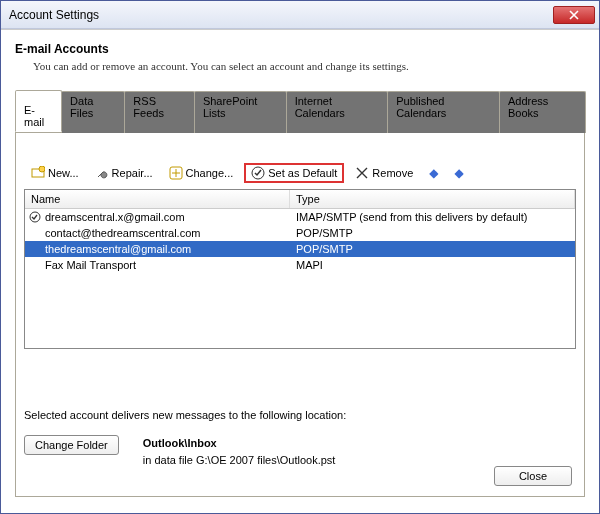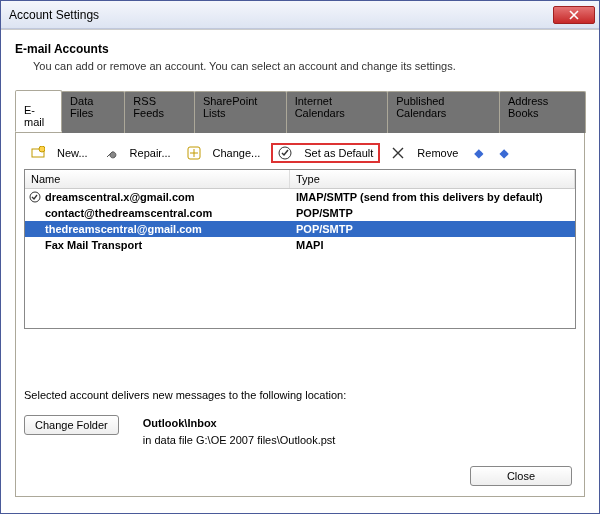--- a/index.html
+++ b/index.html
@@ -37,21 +37,21 @@
     cursor: pointer;
   }
   .content {
     position: absolute;
     top: 28px; left: 0; right: 0; bottom: 0;
     background: #fff;
     border-top: 1px solid #ccc;
     padding: 12px 14px;
   }
   .heading { font-weight: bold; font-size: 12px; margin-bottom: 4px; }
-  .subheading { margin-left: 18px; color: #333; margin-bottom: 18px; }
+  .subheading { margin-left: 18px; color: #333; margin-bottom: 18px; font-family: Liberation Serif, serif; }
   .tabstrip {
     display: flex;
     border-bottom: 1px solid #aca899;
     position: relative;
   }
   .tab {
     padding: 3px 8px;
     border: 1px solid #aca899;
     border-bottom: none;
     background: #737373;
@@ -78,24 +78,25 @@
   }
   .toolbar {
     display: flex;
     align-items: center;
     gap: 6px;
     padding: 2px 2px 6px 2px;
   }
   .tb-btn {
     display: inline-flex;
     align-items: center;
-    gap: 12px;
+    gap: 3px;
     padding: 2px 4px;
     cursor: pointer;
     border: 1px solid transparent;
+    margin-top: 20px;
   }
   .tb-btn.highlight {
     border: 2px solid #d33;
     padding: 1px 5px;
   }
   .tb-icon { width: 14px; height: 14px; display: inline-flex; align-items: center; justify-content: center; }
   .listview {
     border: 1px solid #888;
     background: #fff;
     height: 160px;
@@ -109,21 +110,20 @@
   }
   .lv-header > div {
     padding: 3px 6px;
     border-right: 1px solid #ddd;
   }
   .col-name { width: 265px; }
   .col-type { flex: 1; }
   .lv-row {
     display: flex;
     padding: 1px 0;
-    font-weight: bold;
   }
   .lv-row > .cell-name { width: 265px; padding: 1px 4px; display: flex; align-items: center; gap: 4px;}
   .lv-row > .cell-type { flex: 1; padding: 1px 6px; }
   .lv-row.selected {
     background: #316ac5;
     color: #fff;
     align-items: center;
   }
   .check { width: 12px; height: 12px; display: inline-flex; align-items: center; justify-content: center;}
   .spacer-check { width: 12px; display:inline-block; }
@@ -136,21 +136,21 @@
     border-radius: 3px;
     cursor: pointer;
     font-size: 11px;
   }
   .loc-text { line-height: 1.5; }
   .folderpath { font-weight: bold; }
   .close-row {
     position: absolute;
     right: 12px; bottom: 10px;
   }
-  .close-row .btn { padding: 3px 36px; }
+  .close-row .btn { padding: 3px 24px; }
   .arrow-up { color: #3a6ad4; font-size: 12px;}
   .arrow-down { color: #3a6ad4; font-size: 12px;}
 </style>
 </head>
 <body>
 
 <div class="window">
   <div class="titlebar">
     <div class="title">Account Settings</div>
     <div class="close-btn">

